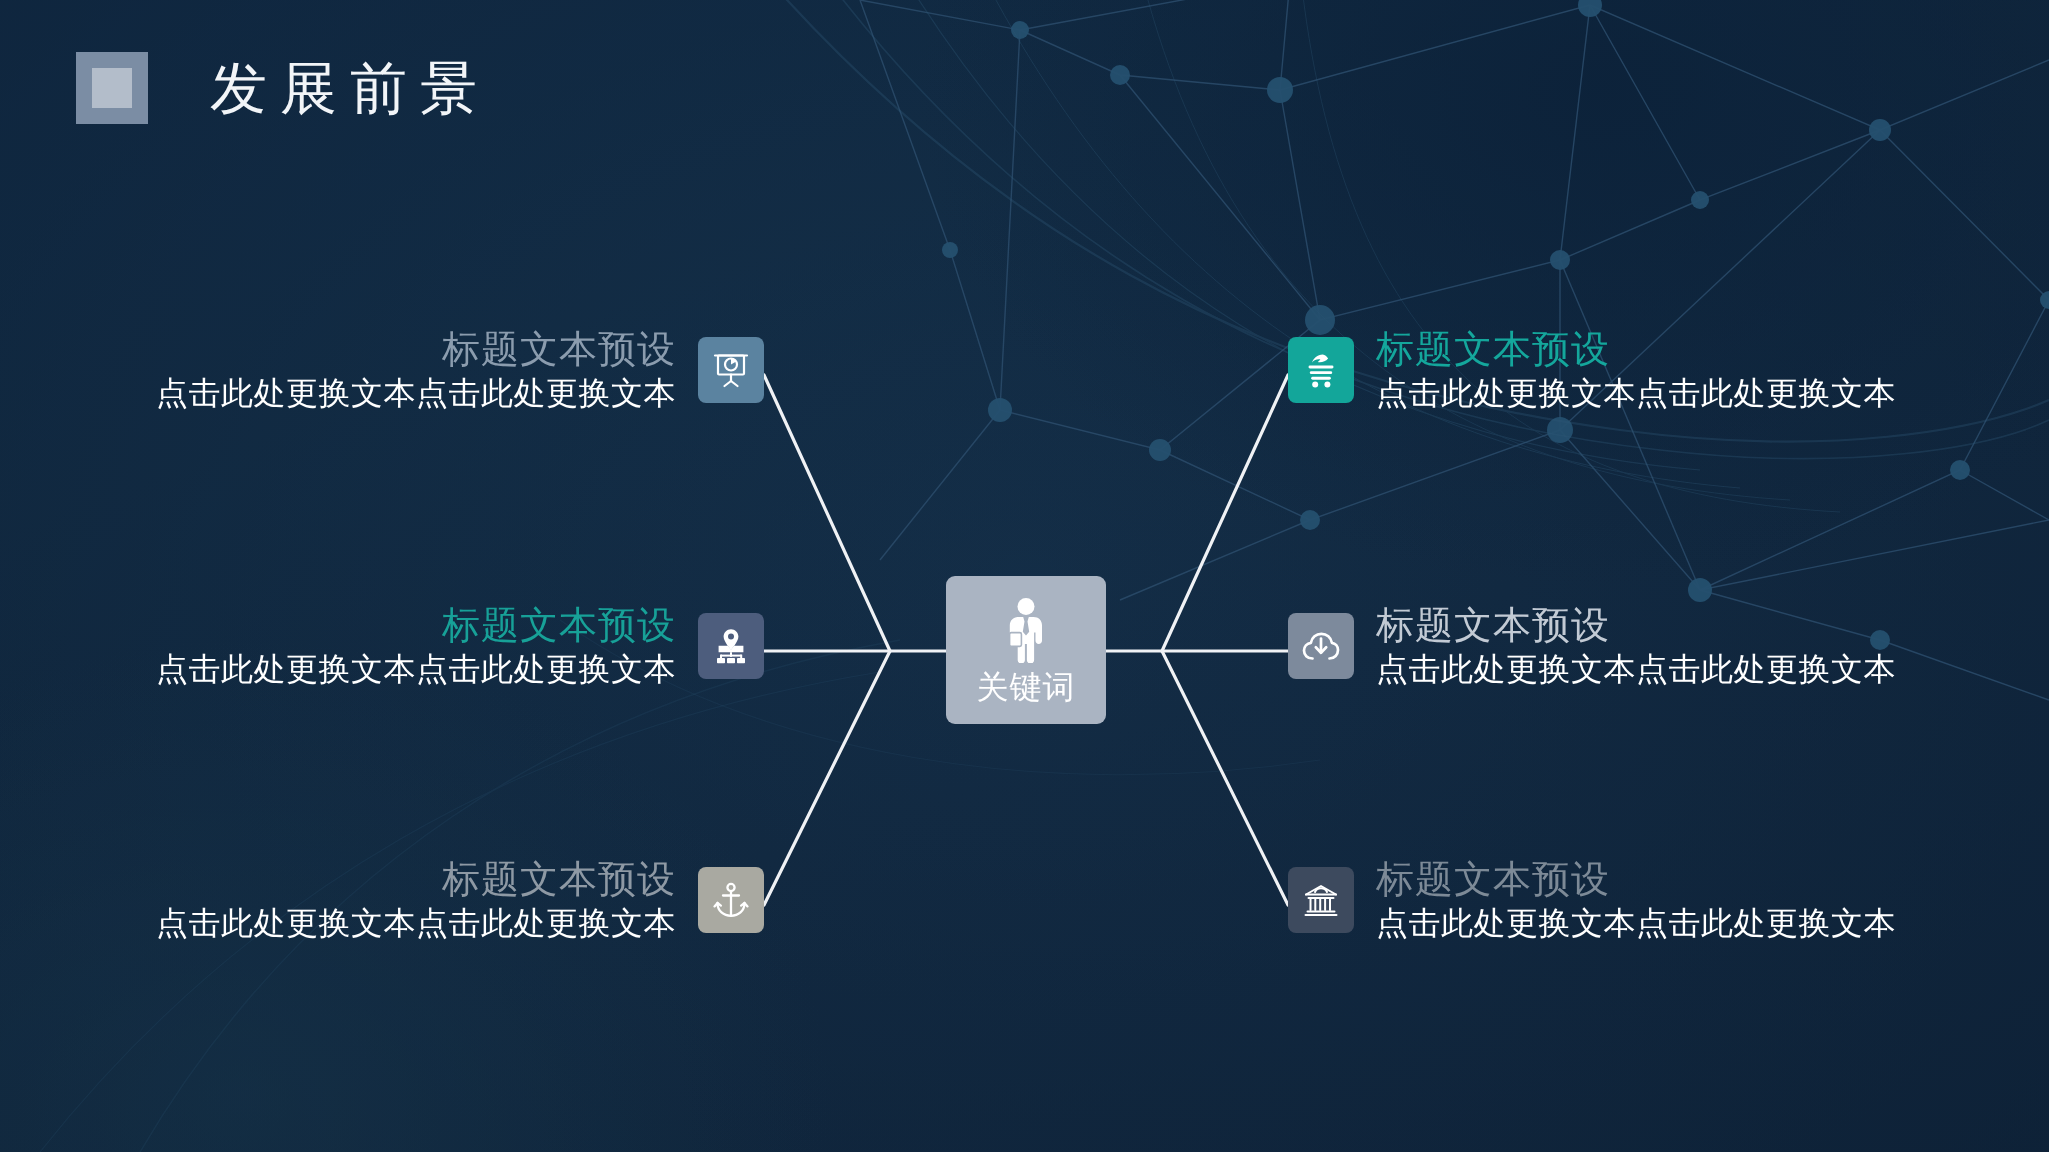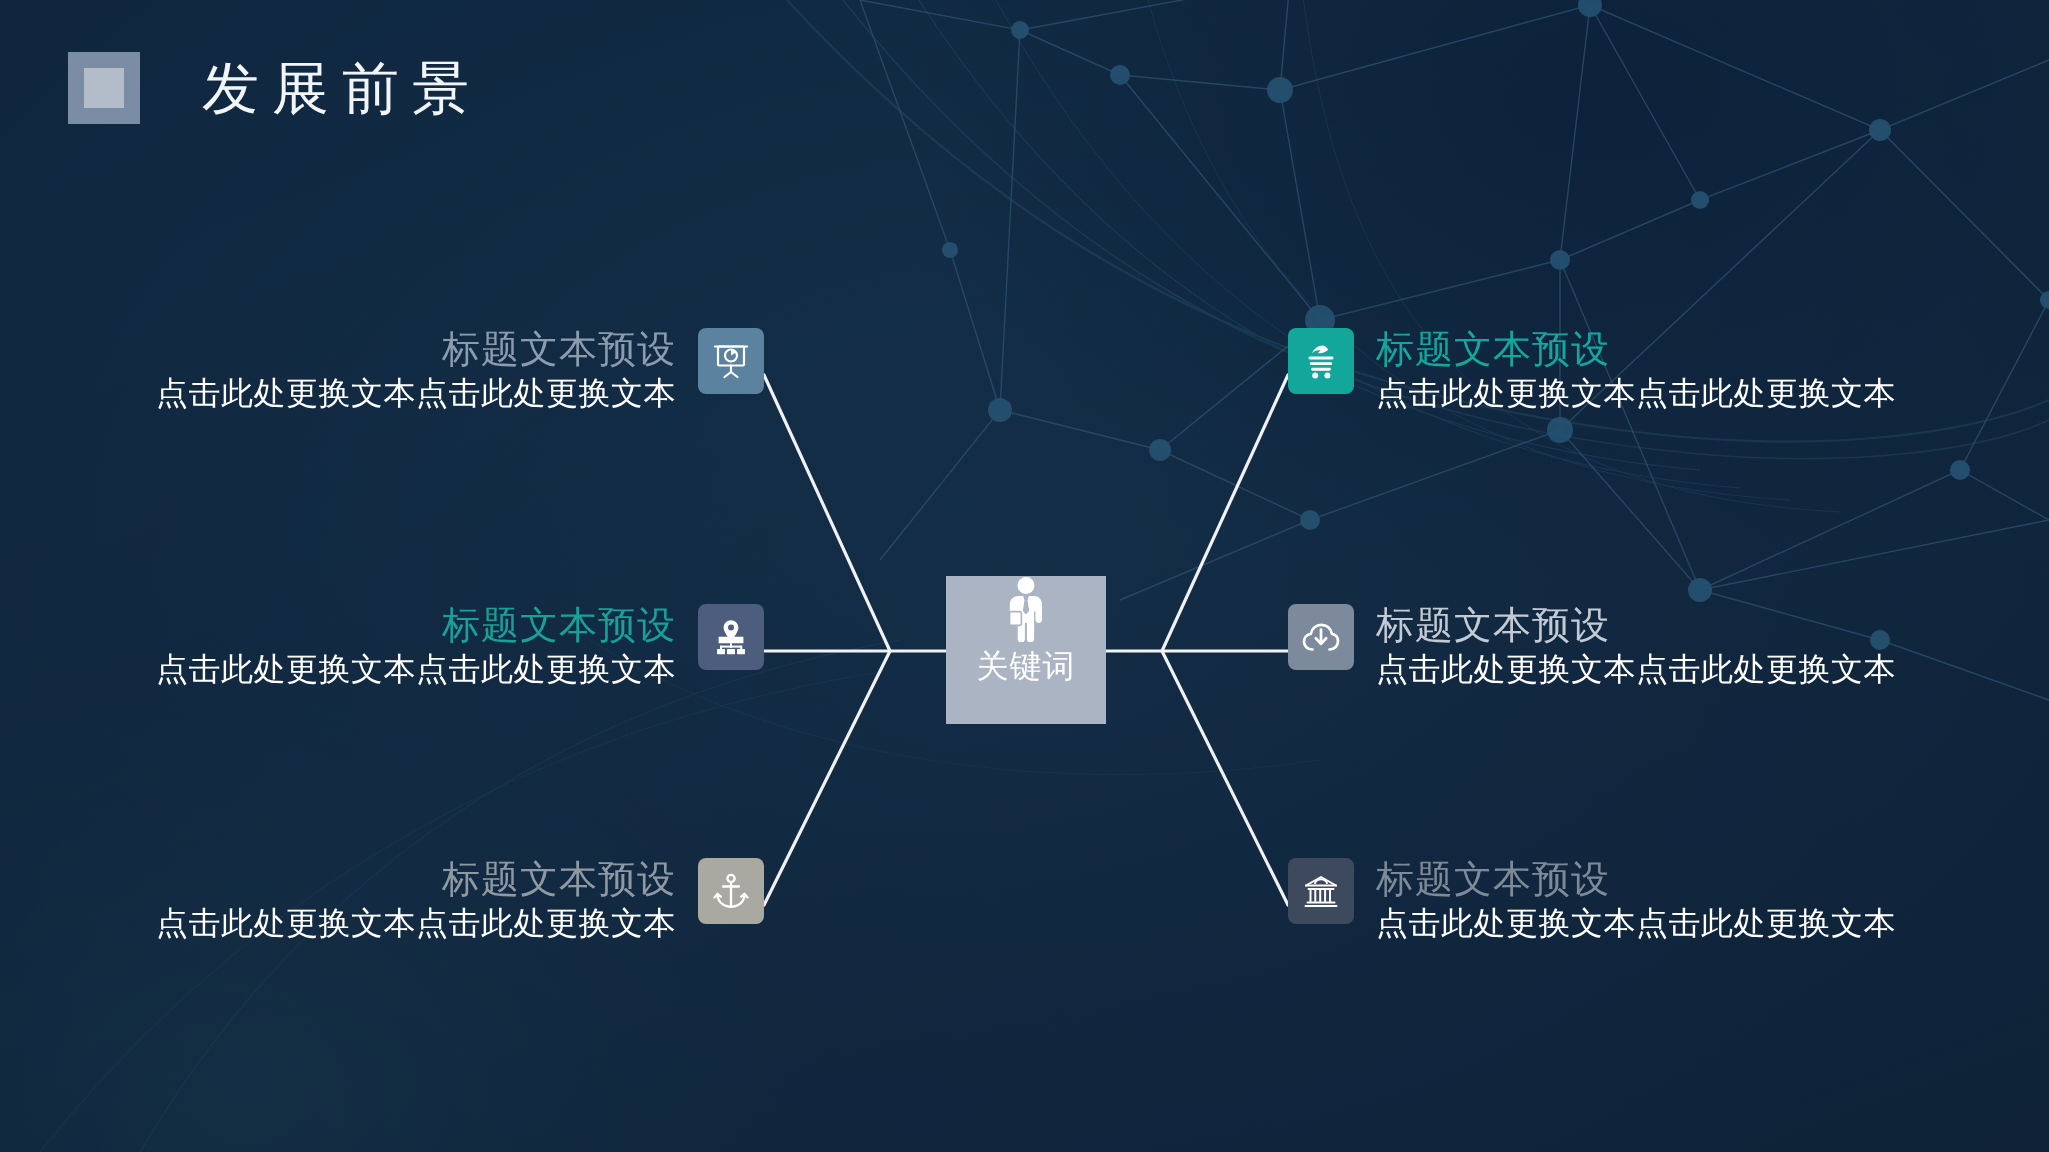--- a/index.html
+++ b/index.html
@@ -18,21 +18,21 @@
     background:
       radial-gradient(ellipse 1100px 800px at 78% 8%,  rgba(12,34,58,0.95) 0%, rgba(12,34,58,0) 62%),
       radial-gradient(ellipse 900px 700px at 12% 95%, rgba(22,52,74,0.55) 0%, rgba(22,52,74,0) 65%),
       radial-gradient(ellipse 1300px 900px at 50% 50%, rgba(19,44,69,0.0) 0%, rgba(10,26,45,0.45) 100%),
       linear-gradient(160deg, #13304d 0%, #14304a 28%, #132c45 60%, #112840 100%);
   }
   #bg-net { position:absolute; inset:0; width:2049px; height:1152px; }
   #bg-wire { position:absolute; inset:0; width:2049px; height:1152px; }
 
   
-  #header { position:absolute; left:68px; top:52px; display:flex; align-items:center; }
+  #header { position:absolute; left:76px; top:52px; display:flex; align-items:center; }
   #header-mark {
     width:72px; height:72px;
     background:#7b8da4;
     display:flex; align-items:center; justify-content:center;
   }
   #header-mark i { display:block; width:40px; height:40px; background:#b3bdca; }
   #header-title {
     margin-left:62px;
     color:#f2f5f8;
     font-size:57px;
@@ -43,32 +43,32 @@
   }
 
   
   #connectors { position:absolute; inset:0; width:2049px; height:1152px; }
 
   
   #hub {
     position:absolute; left:946px; top:576px;
     width:160px; height:148px;
     background:#aab4c2;
-    border-radius:0;
-    display:flex; flex-direction:column; align-items:center; justify-content:flex-start;
+    border-radius:9px;
+    display:flex; flex-direction:column; align-items:center; justify-content:center;
     gap:2px;
   }
   #hub svg { display:block; }
   #hub-label {
     color:#ffffff; font-size:32px; line-height:1; letter-spacing:1px;
     margin-top:6px;
   }
 
   
-  .node { position:absolute; display:flex; }
+  .node { position:absolute; display:flex; align-items:center; }
   .node.left  { flex-direction:row; justify-content:flex-end; }
   .node.right { flex-direction:row; justify-content:flex-start; }
 
   .node-texts { display:flex; flex-direction:column; }
   .node.left  .node-texts { align-items:flex-end; text-align:right; margin-right:22px; }
   .node.right .node-texts { align-items:flex-start; text-align:left; margin-left:22px; }
 
   .node-title { font-size:38px; line-height:1.12; letter-spacing:1px; white-space:nowrap; }
   .node-desc  { font-size:32px; line-height:1.18; color:#ffffff; white-space:nowrap; margin-top:4px; letter-spacing:0.5px; }
 

